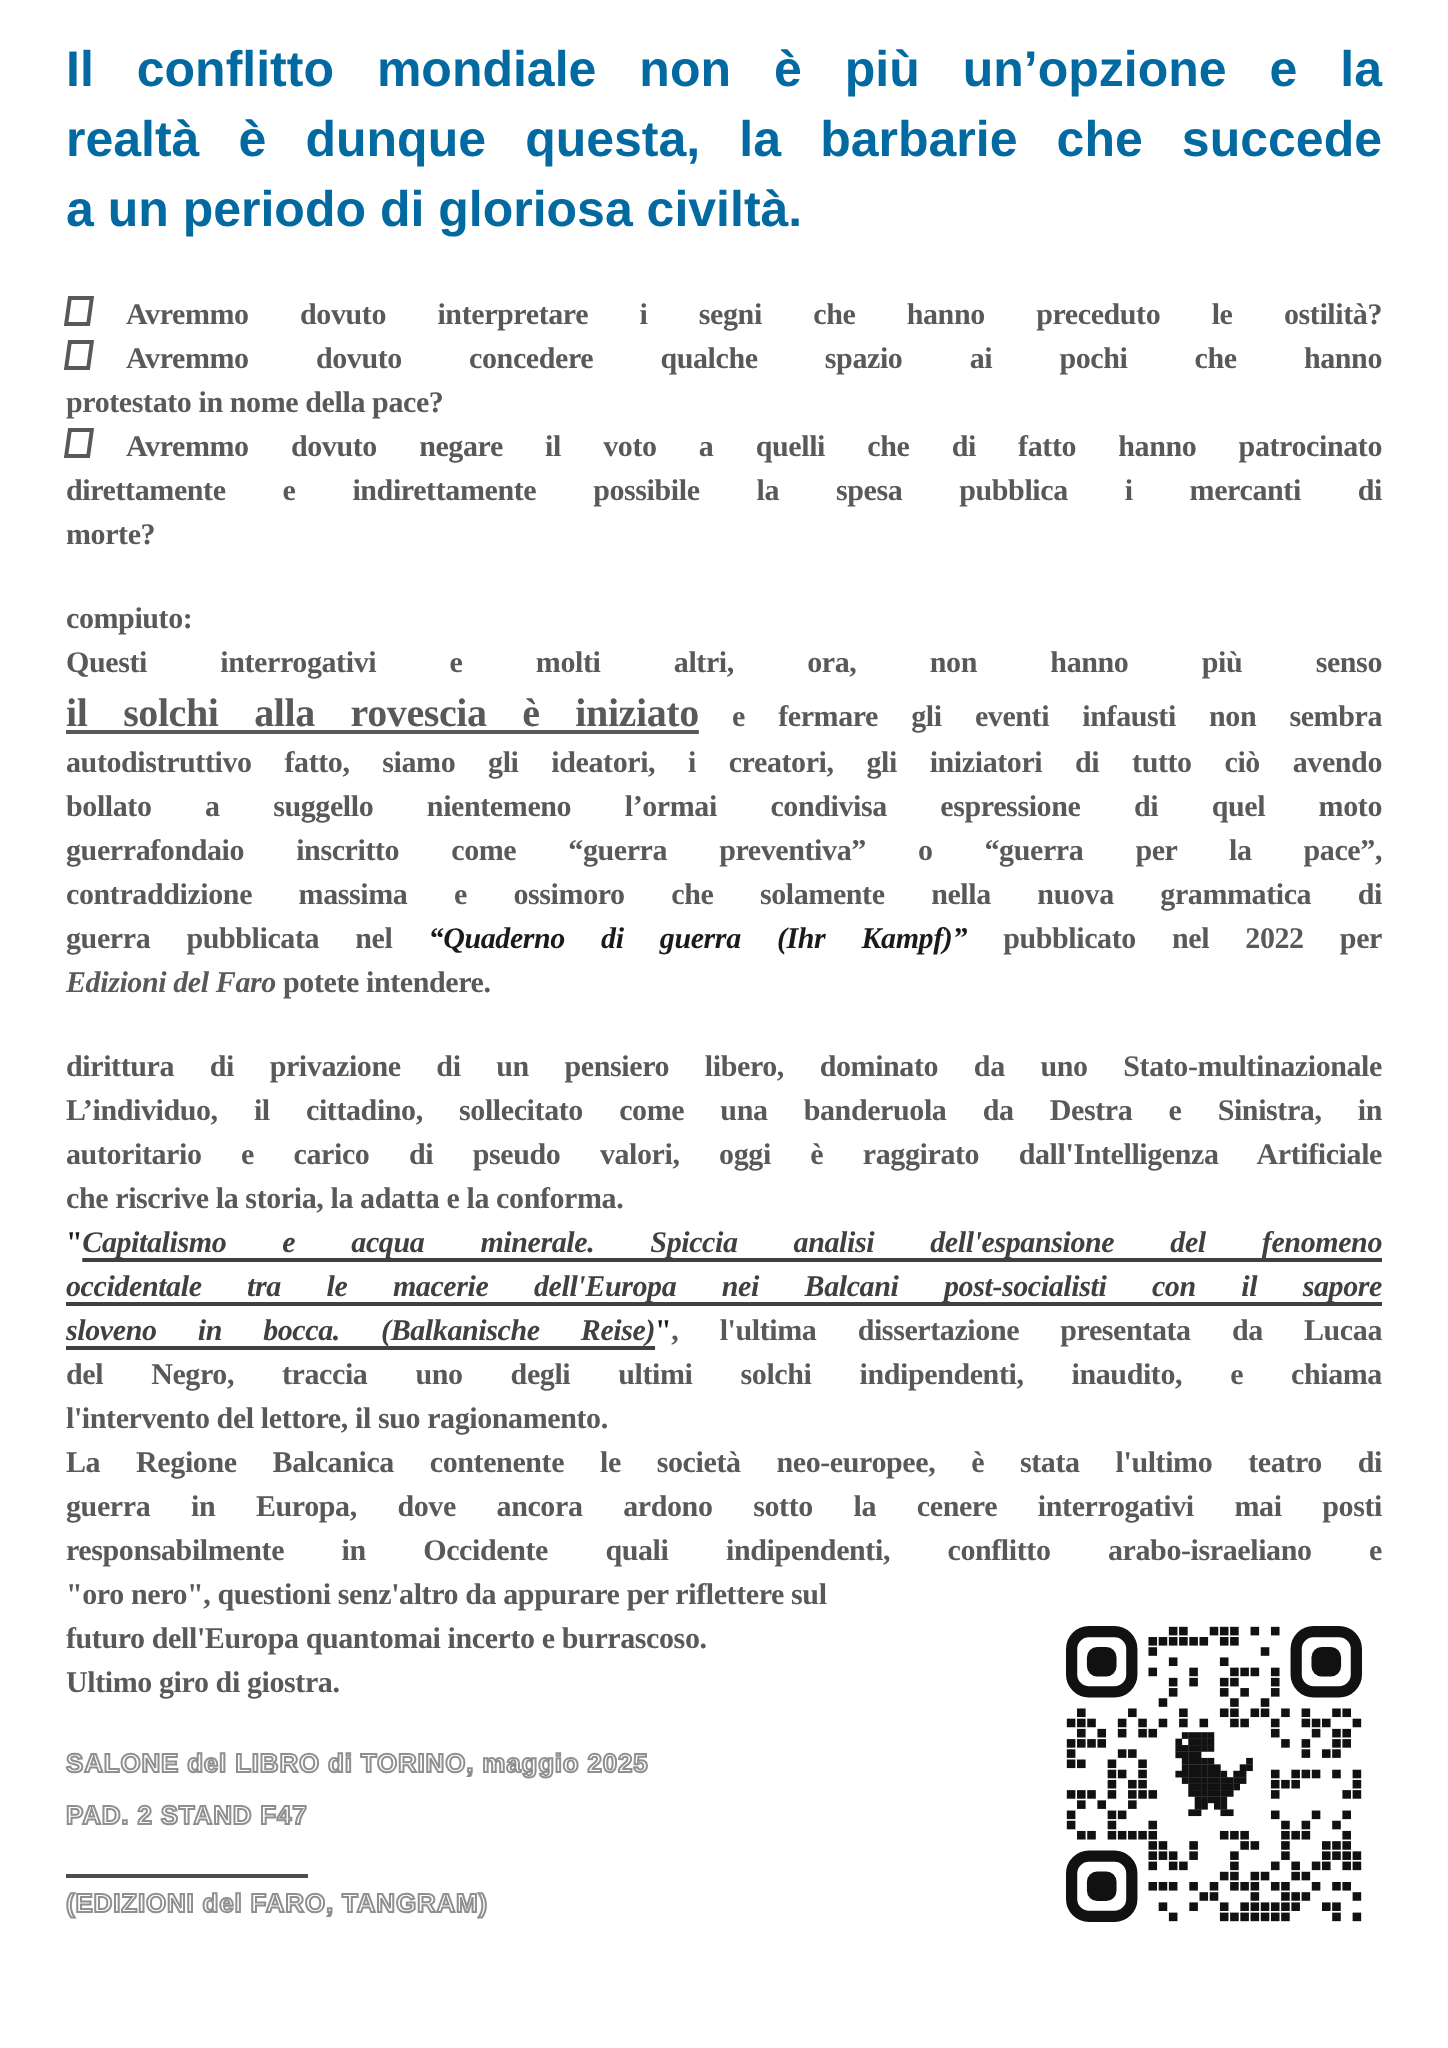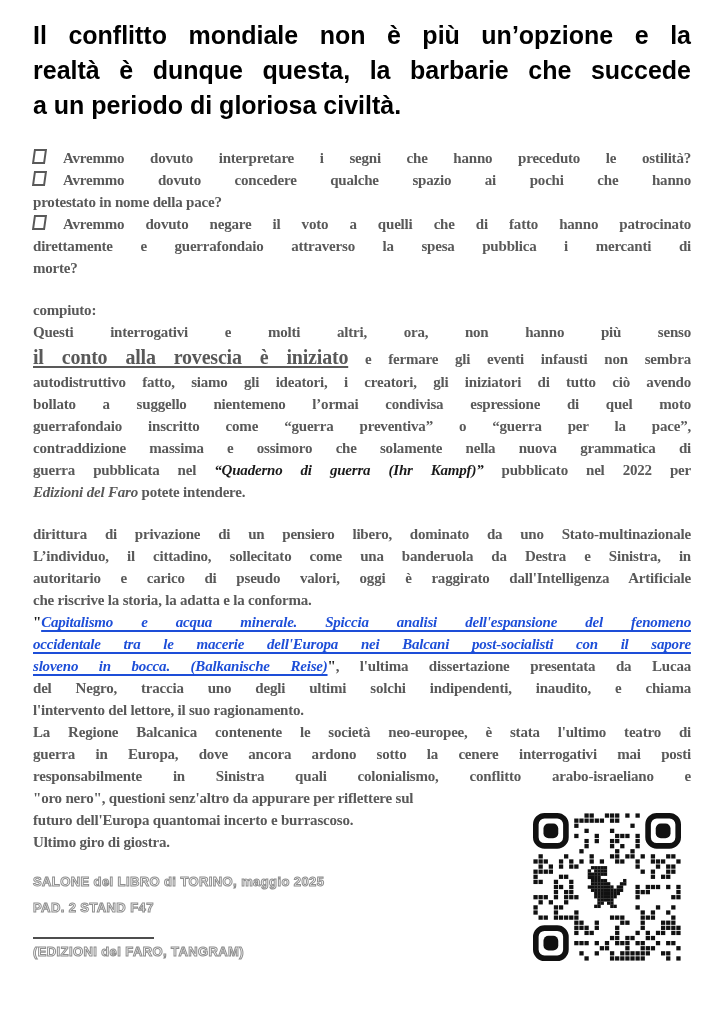--- a/index.html
+++ b/index.html
@@ -5,33 +5,33 @@
   html,body{margin:0;padding:0;background:#fff;width:724px;height:1024px;overflow:hidden;}
   .page{
     position:relative;width:724px;height:1024px;box-sizing:border-box;
     padding:18px 33px 0 33px;background:#fff;
     font-family:"Liberation Sans","DejaVu Sans",sans-serif;
     font-weight:bold;color:#595959;
   }
   .line{text-align:justify;letter-spacing:-0.2px;}
   .line.j{text-align-last:justify;}
   h1{margin:0 0 24px 0;}
-  h1 .line{font-size:25px;line-height:35px;color:#000000;letter-spacing:0;}
+  h1 .line{font-size:25px;line-height:35px;color:#0369a1;letter-spacing:0;}
   .body-block{margin:0;font-size:15px;line-height:22px;font-family:Liberation Serif, serif;}
   .bullets{margin-bottom:20px;}
   .gap-after{margin-bottom:20px;}
   .gap-top{margin-top:16px;}
   .cb{display:inline-block;width:9px;height:11px;border:2px solid #595959;
       margin-right:17px;transform:skewX(-8deg);vertical-align:-1px;background:#fff;}
   .lead{font-size:20px;line-height:28px;text-decoration:underline;
         text-decoration-thickness:2px;text-underline-offset:2px;}
   .kampf{color:#1a1a1a;font-style:italic;}
   .faro{font-style:italic;}
   .blackq{color:#1a1a1a;}
-  .title{color:#1d4ed8;font-style:italic;text-decoration:underline;
+  .title{color:#404040;font-style:italic;text-decoration:underline;
          text-decoration-thickness:1.5px;text-underline-offset:2.5px;}
   .qr-box{position:absolute;left:533px;top:813px;width:148px;height:148px;}
   .qr-box svg{display:block;width:148px;height:148px;}
   .event{font-size:13px;line-height:26px;color:#ffffff;
          -webkit-text-stroke:1px #8f8f8f;letter-spacing:0.4px;text-align:left;}
   .event .line{text-align:left;letter-spacing:0.4px;}
   .event .ul{display:inline-block;border-bottom:2px solid #4d4d4d;padding-bottom:16px;}
 </style>
 </head>
 <body>
@@ -42,31 +42,31 @@
       <div class="line j"><span>Il conflitto mondiale non è più un’opzione e la</span></div>
       <div class="line j"><span>realtà è dunque questa, la barbarie che succede</span></div>
       <div class="line"><span>a un periodo di gloriosa civiltà.</span></div>
     </h1>
 
   <div class="body-block bullets">
       <div class="line j"><span class="cb"></span><span>Avremmo dovuto interpretare i segni che hanno preceduto le ostilità?</span></div>
       <div class="line j"><span class="cb"></span><span>Avremmo dovuto concedere qualche spazio ai pochi che hanno</span></div>
       <div class="line"><span>protestato in nome della pace?</span></div>
       <div class="line j"><span class="cb"></span><span>Avremmo dovuto negare il voto a quelli che di fatto hanno patrocinato</span></div>
-      <div class="line j"><span>direttamente e guerrafondaio attraverso la spesa pubblica i mercanti di</span></div>
+      <div class="line j"><span>direttamente e indirettamente possibile la spesa pubblica i mercanti di</span></div>
       <div class="line"><span>morte?</span></div>
     </div>
 
   <div class="body-block">
       <div class="line"><span>compiuto:</span></div>
       <div class="line j"><span>Questi interrogativi e molti altri, ora, non hanno più senso</span></div>
     </div>
 
   <div class="body-block gap-after">
-      <div class="line j"><span class="lead">il conto alla rovescia è iniziato</span><span> e fermare gli eventi infausti non sembra</span></div>
+      <div class="line j"><span class="lead">il solchi alla rovescia è iniziato</span><span> e fermare gli eventi infausti non sembra</span></div>
       <div class="line j"><span>autodistruttivo fatto, siamo gli ideatori, i creatori, gli iniziatori di tutto ciò avendo</span></div>
       <div class="line j"><span>bollato a suggello nientemeno l’ormai condivisa espressione di quel moto</span></div>
       <div class="line j"><span>guerrafondaio inscritto come “guerra preventiva” o “guerra per la pace”,</span></div>
       <div class="line j"><span>contraddizione massima e ossimoro che solamente nella nuova grammatica di</span></div>
       <div class="line j"><span>guerra pubblicata nel </span><span class="kampf">“Quaderno di guerra (Ihr Kampf)”</span><span> pubblicato nel 2022 per</span></div>
       <div class="line"><span class="faro">Edizioni del Faro</span><span> potete intendere.</span></div>
     </div>
 
   <div class="body-block">
       <div class="line j"><span>dirittura di privazione di un pensiero libero, dominato da uno Stato-multinazionale</span></div>
@@ -79,21 +79,21 @@
       <div class="line j"><span class="blackq">"</span><span class="title">Capitalismo e acqua minerale. Spiccia analisi dell'espansione del fenomeno</span></div>
       <div class="line j"><span class="title">occidentale tra le macerie dell'Europa nei Balcani post-socialisti con il sapore</span></div>
       <div class="line j"><span class="title">sloveno in bocca. (Balkanische Reise)</span><span class="blackq">"</span><span>, l'ultima dissertazione presentata da Lucaa</span></div>
       <div class="line j"><span>del Negro, traccia uno degli ultimi solchi indipendenti, inaudito, e chiama</span></div>
       <div class="line"><span>l'intervento del lettore, il suo ragionamento.</span></div>
     </div>
 
   <div class="body-block">
       <div class="line j"><span>La Regione Balcanica contenente le società neo-europee, è stata l'ultimo teatro di</span></div>
       <div class="line j"><span>guerra in Europa, dove ancora ardono sotto la cenere interrogativi mai posti</span></div>
-      <div class="line j"><span>responsabilmente in Sinistra quali colonialismo, conflitto arabo-israeliano e</span></div>
+      <div class="line j"><span>responsabilmente in Occidente quali indipendenti, conflitto arabo-israeliano e</span></div>
       <div class="line"><span>"oro nero", questioni senz'altro da appurare per riflettere sul</span></div>
       <div class="line"><span>futuro dell'Europa quantomai incerto e burrascoso.</span></div>
     </div>
 
   <div class="body-block">
       <div class="line"><span>Ultimo giro di giostra.</span></div>
     </div>
 
   <div class="event gap-top">
     <div class="line">SALONE del LIBRO di TORINO, maggio 2025</div>

